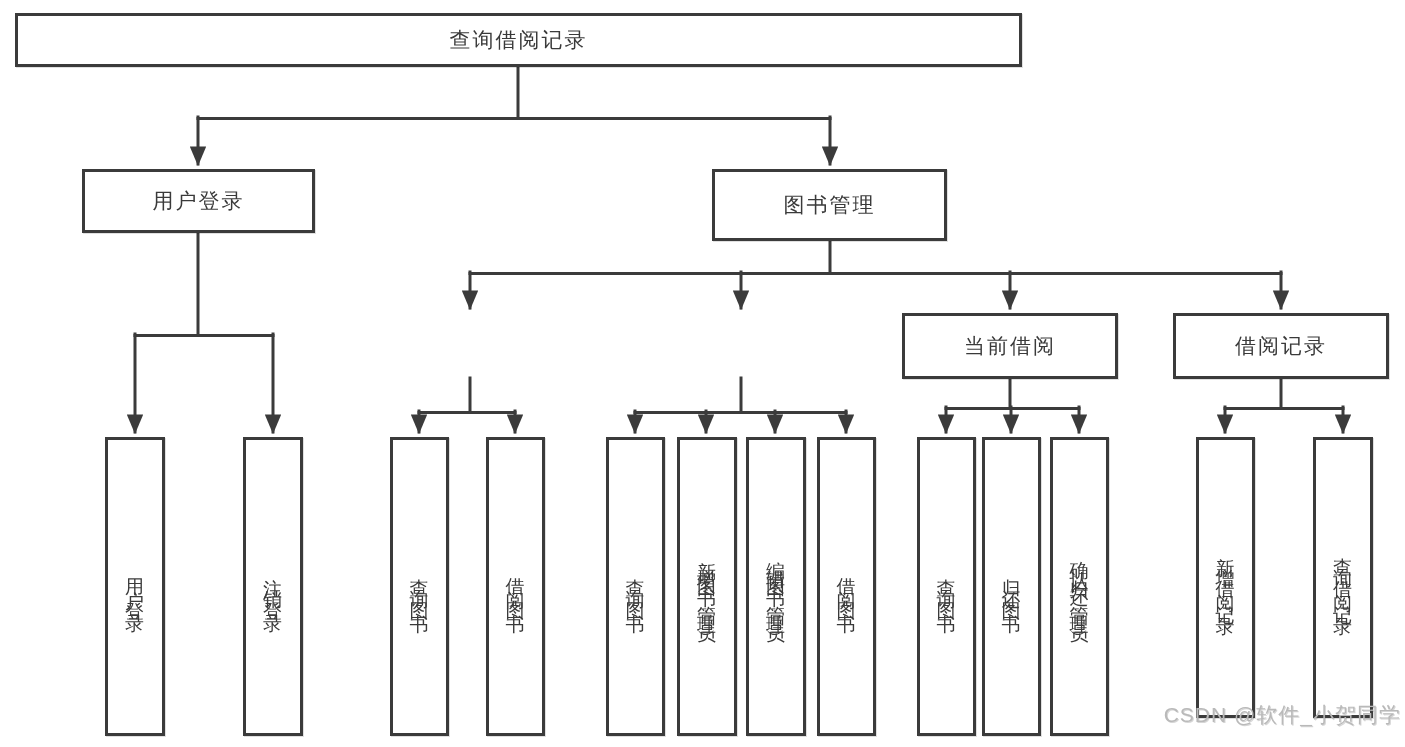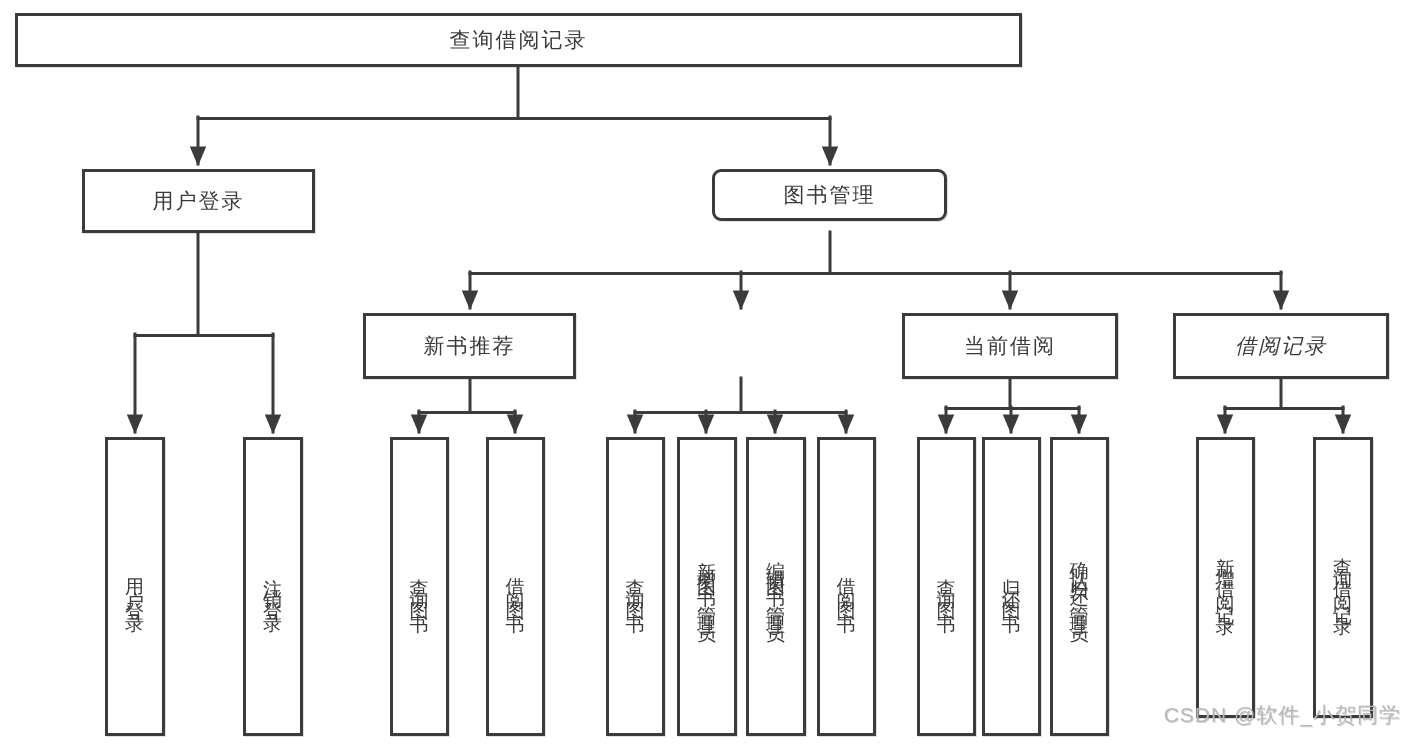--- a/index.html
+++ b/index.html
@@ -100,25 +100,24 @@
 
     <line x1="1281" y1="378" x2="1281" y2="408.5"></line>
     <line x1="1225" y1="408.5" x2="1343" y2="408.5"></line>
     <line x1="1225" y1="407" x2="1225" y2="432" marker-end="url(#ah)"></line>
     <line x1="1343" y1="407" x2="1343" y2="432" marker-end="url(#ah)"></line>
   </svg>
 
   <div class="node" style="left:15px;top:13px;width:1007px;height:54px;">查询借阅记录</div>
 
   <div class="node" style="left:82px;top:169px;width:233px;height:64px;">用户登录</div>
-  <div class="node" style="left:712px;top:169px;width:235px;height:52px;border-radius:9px;">图书管理</div>
+  <div class="node" style="left:712px;top:169px;width:235px;height:72px;">图书管理</div>
 
-  <div class="node" style="left:363px;top:313px;width:213px;height:66px;">新书推荐</div>
   <div class="node" style="left:902px;top:313px;width:216px;height:66px;text-align:right;">当前借阅</div>
-  <div class="node" style="left:1173px;top:313px;width:216px;height:66px;font-style:italic;">借阅记录</div>
+  <div class="node" style="left:1173px;top:313px;width:216px;height:66px;">借阅记录</div>
 
   <div class="node leaf" style="left:105px;top:437px;width:60px;height:299px;">用户登录</div>
   <div class="node leaf" style="left:243px;top:437px;width:60px;height:299px;">注销登录</div>
 
   <div class="node leaf" style="left:390px;top:437px;width:59px;height:299px;">查询图书</div>
   <div class="node leaf" style="left:486px;top:437px;width:59px;height:299px;">借阅图书</div>
 
   <div class="node leaf" style="left:606px;top:437px;width:59px;height:299px;">查询图书</div>
   <div class="node leaf" style="left:677px;top:437px;width:60px;height:299px;letter-spacing:9px;">新增图书（管理员）</div>
   <div class="node leaf" style="left:746px;top:437px;width:60px;height:299px;letter-spacing:9px;">编辑图书（管理员）</div>

